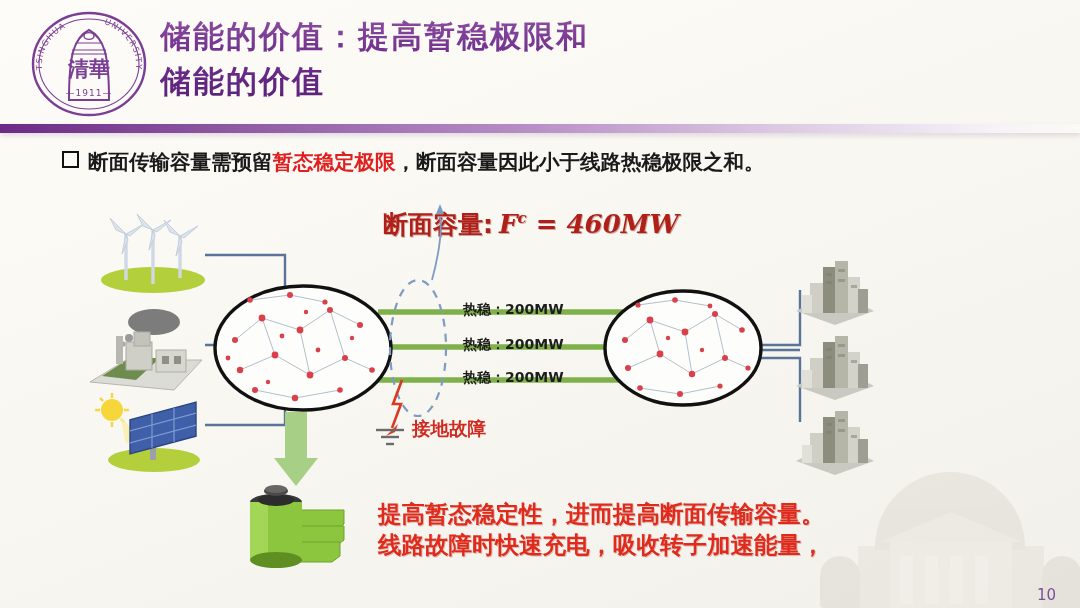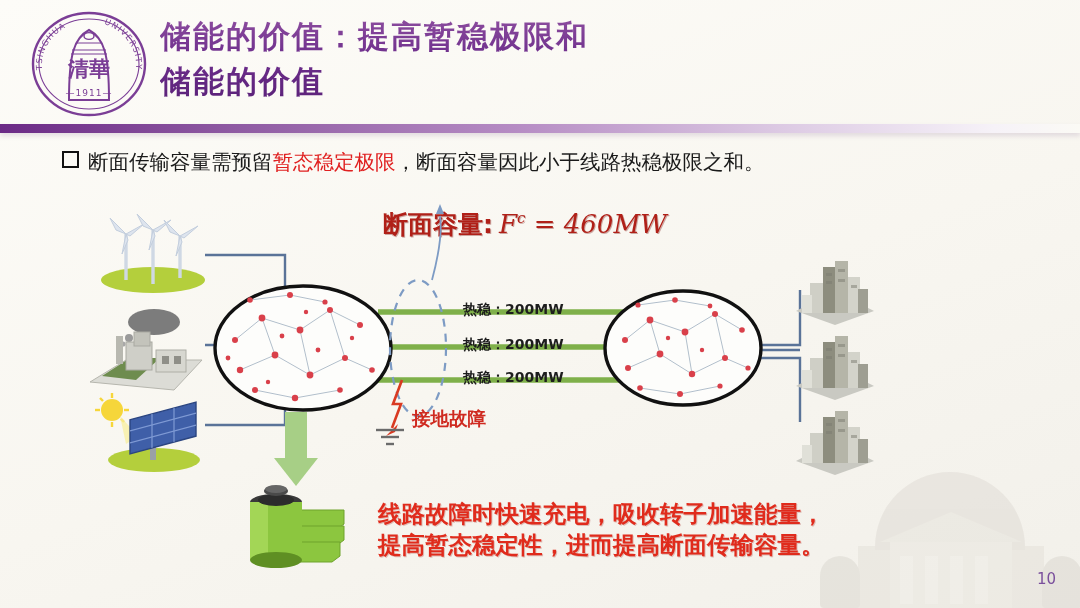--- a/index.html
+++ b/index.html
@@ -35,52 +35,52 @@
     background:linear-gradient(180deg,#8f4fa0 0%,#6d2e8c 48%,#5a2178 100%);
     -webkit-background-clip:text;background-clip:text;color:#6c2b87;
     -webkit-text-fill-color:transparent;}
   .title .line2{display:block;}
   .divider{position:absolute;left:0;top:124px;width:1080px;height:9px;
     background:linear-gradient(90deg,#6b2a86 0%,#8f5ba3 22%,#b68cc4 48%,#dcc9e3 72%,#f6f2f8 92%,#fbfaf5 100%);
     box-shadow:0 3px 5px rgba(120,90,140,.18);}
 
   
   .bullet{position:absolute;left:62px;top:148px;width:960px;
-    font-size:20.5px;font-weight:normal;color:#1a1a1a;white-space:nowrap;}
+    font-size:20.5px;font-weight:bold;color:#1a1a1a;white-space:nowrap;}
   .bullet .mark{display:inline-block;width:13px;height:13px;border:2.6px solid #111;
     margin-right:9px;vertical-align:1px;}
   .bullet .hl{color:#e02020;}
 
   
   .formula{position:absolute;left:383px;top:208px;font-size:25px;font-weight:bold;
     color:#b02018;white-space:nowrap;text-shadow:1px 1px 0 rgba(120,20,15,.35);}
   .formula .math{font-family:"DejaVu Serif","Liberation Serif",serif;font-style:italic;
-    font-weight:normal;font-size:26px;margin-left:6px;}
+    font-weight:bold;font-size:26px;margin-left:6px;}
   .formula .math sup{font-size:15px;}
 
   
   #diagram{position:absolute;left:0;top:190px;width:1080px;height:320px;}
 
   
   .linelabel{position:absolute;font-size:14px;font-weight:bold;color:#1d1d1d;white-space:nowrap;}
   .ll1{left:463px;top:301px;}
   .ll2{left:463px;top:336px;}
   .ll3{left:463px;top:369px;}
 
   
-  .faultlabel{position:absolute;left:412px;top:406px;font-size:18.5px;font-weight:bold;
+  .faultlabel{position:absolute;left:412px;top:416px;font-size:18.5px;font-weight:bold;
     color:#cf2a20;white-space:nowrap;}
 
   
   .bottomtext{position:absolute;left:378px;top:499px;font-size:23.5px;font-weight:bold;
     color:#e02b1c;line-height:1.33;white-space:nowrap;
     text-shadow:1px 1px 0 rgba(150,25,15,.25);}
 
   
-  .pagenum{position:absolute;right:24px;bottom:20px;font-size:15px;color:#7a4f9c;margin-top:44px;}
+  .pagenum{position:absolute;right:24px;bottom:4px;font-size:15px;color:#7a4f9c;margin-top:44px;}
 
   
   .icon{position:absolute;}
   .wind{left:96px;top:208px;width:115px;height:85px;}
   .thermal{left:82px;top:298px;width:130px;height:100px;}
   .solar{left:92px;top:392px;width:120px;height:82px;}
   .battery{left:240px;top:478px;width:115px;height:92px;}
   .city1{left:790px;top:255px;width:90px;height:72px;}
   .city2{left:790px;top:330px;width:90px;height:72px;}
   .city3{left:790px;top:405px;width:90px;height:72px;}
@@ -357,18 +357,18 @@
     <g fill="#7d7d72" opacity=".5">
       <rect x="36" y="18" width="6" height="3"></rect>
         <rect x="36" y="26" width="6" height="3"></rect>
       <rect x="48" y="14" width="7" height="3"></rect>
         <rect x="48" y="24" width="7" height="3"></rect>
       <rect x="61" y="30" width="6" height="3"></rect>
     </g>
   </svg>
 
   <div class="bottomtext">
+    <div>提高暂态稳定性，进而提高断面传输容量。</div>
     <div>线路故障时快速充电，吸收转子加速能量，</div>
-    <div>提高暂态稳定性，进而提高断面传输容量。</div>
   </div>
 
   <div class="pagenum">10</div>
 </div>
 
 </body></html>

